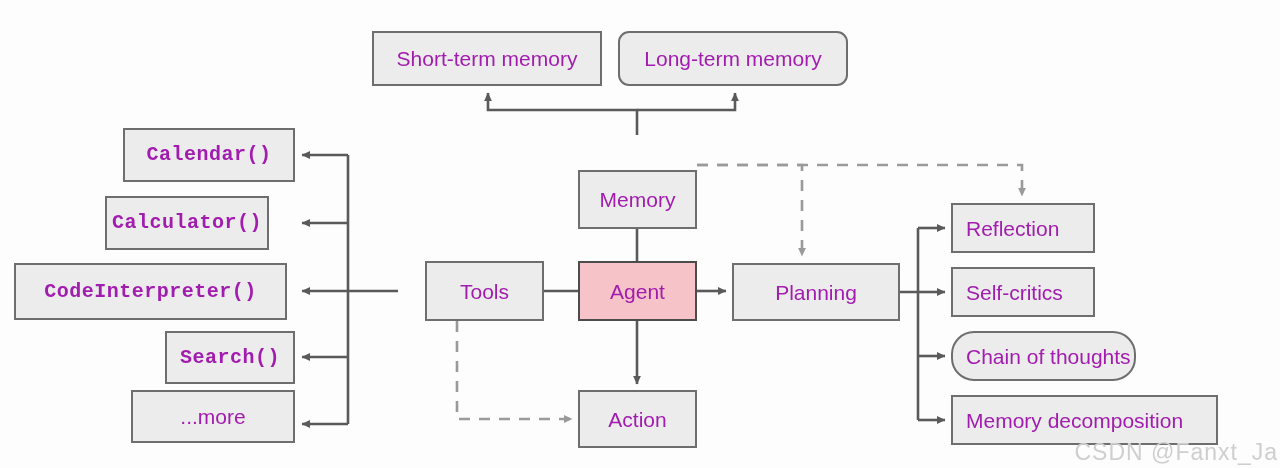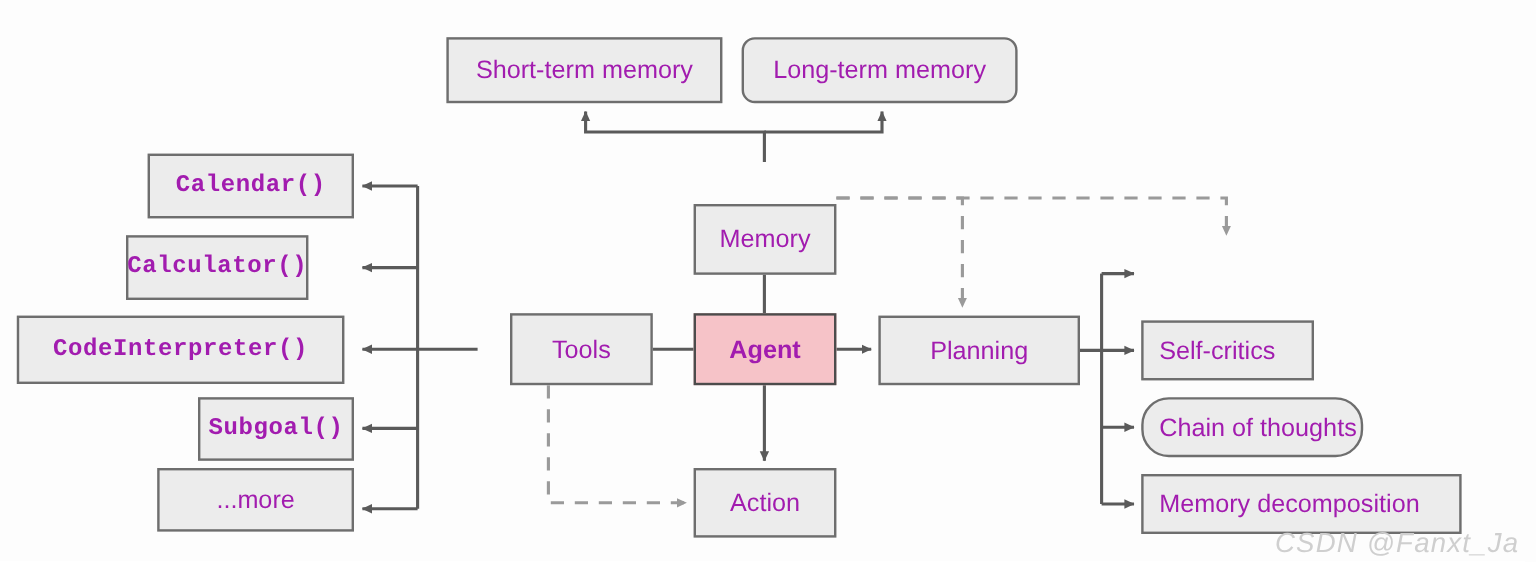--- a/index.html
+++ b/index.html
@@ -43,39 +43,38 @@
   }
   .node.mono {
     font-family: "Liberation Mono", monospace;
     font-weight: bold;
     font-size: 20px;
     letter-spacing: 0.5px;
   }
   .node.accent {
     background: #f6c3c8;
     border-color: #4c4c4c;
-    font-weight: bold;
+    font-weight: normal;
   }
   .node.leftalign {
     justify-content: flex-start;
     padding-left: 13px;
   }
   .node-label {
     pointer-events: none;
   }
   #watermark {
     position: absolute;
-    right: 14px;
+    right: 2px;
     bottom: 2px;
     font-family: "Liberation Sans", sans-serif;
     font-size: 23px;
     color: #cfcfcf;
     letter-spacing: 1px;
     white-space: nowrap;
-    font-style: italic;
   }
 </style>
 </head>
 <body>
 
 <div id="canvas" style="background: rgb(253, 253, 253);">
 
   <svg id="wires" viewBox="0 0 1280 468">
     <defs>
       <marker id="ah-solid" markerWidth="9" markerHeight="9" refX="8" refY="4.5" orient="auto" markerUnits="userSpaceOnUse">
@@ -124,44 +123,47 @@
   </div>
   <div class="node" style="left: 618px; top: 31px; width: 230px; height: 55px; border-radius: 11px;">
     <span class="node-label">Long-term memory</span>
   </div>
   <div class="node" style="left: 578px; top: 135px; width: 119px; height: 59px; margin-top: 35px;">
     <span class="node-label">Memory</span>
   </div>
   <div class="node mono" style="left: 123px; top: 128px; width: 172px; height: 54px;">
     <span class="node-label">Calendar()</span>
   </div>
-  <div class="node mono" style="left: 105px; top: 196px; width: 152px; height: 54px;">
+  <div class="node mono" style="left: 105px; top: 196px; width: 164px; height: 54px;">
     <span class="node-label">Calculator()</span>
   </div>
   <div class="node mono" style="left: 14px; top: 263px; width: 273px; height: 57px;">
     <span class="node-label">CodeInterpreter()</span>
   </div>
   <div class="node mono" style="left: 165px; top: 331px; width: 130px; height: 53px;">
-    <span class="node-label">Subgoal()</span>
+    <span class="node-label">Search()</span>
   </div>
   <div class="node" style="left: 131px; top: 390px; width: 164px; height: 53px;">
     <span class="node-label">...more</span>
   </div>
   <div class="node" style="left: 398px; top: 261px; width: 119px; height: 60px; margin-left: 27px;">
     <span class="node-label">Tools</span>
   </div>
   <div class="node accent" style="left: 578px; top: 261px; width: 119px; height: 60px;">
     <span class="node-label">Agent</span>
   </div>
   <div class="node" style="left: 732px; top: 263px; width: 168px; height: 58px;">
     <span class="node-label">Planning</span>
   </div>
   <div class="node" style="left: 578px; top: 390px; width: 119px; height: 58px;">
     <span class="node-label">Action</span>
   </div>
+  <div class="node leftalign" style="left: 951px; top: 203px; width: 144px; height: 50px;">
+    <span class="node-label">Reflection</span>
+  </div>
   <div class="node leftalign" style="left: 951px; top: 267px; width: 144px; height: 50px;">
     <span class="node-label">Self-critics</span>
   </div>
   <div class="node leftalign" style="left: 951px; top: 331px; width: 185px; height: 50px; border-radius: 23px;">
     <span class="node-label">Chain of thoughts</span>
   </div>
   <div class="node leftalign" style="left: 951px; top: 395px; width: 267px; height: 50px;">
     <span class="node-label">Memory decomposition</span>
   </div>
 

